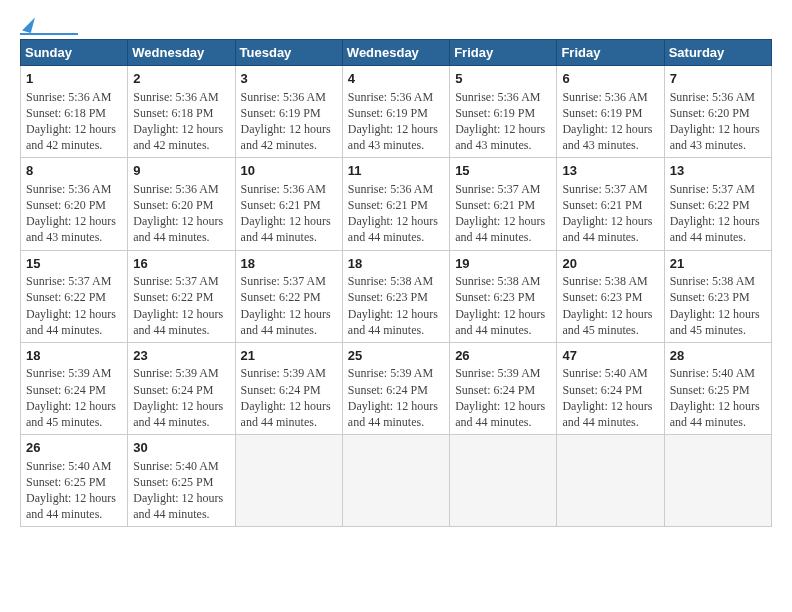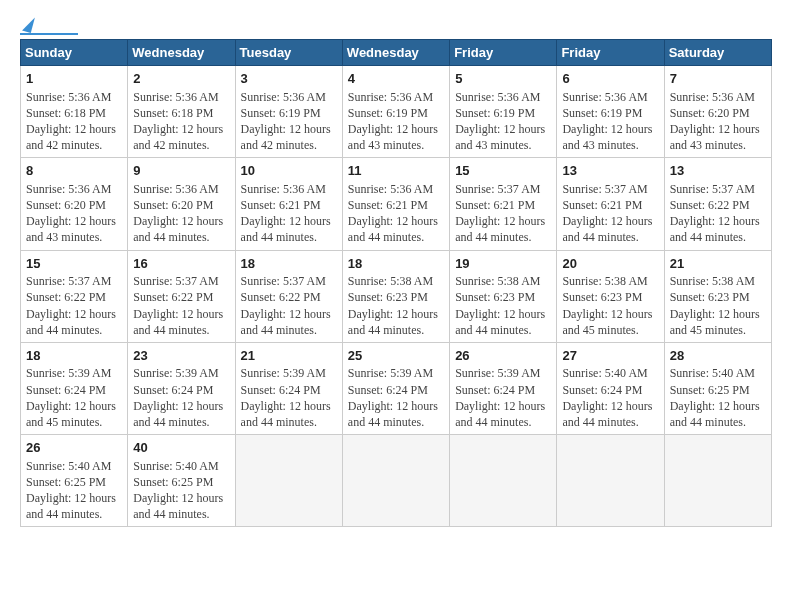--- a/index.html
+++ b/index.html
@@ -140,26 +140,26 @@
           <td><span class="day-num">19</span><span class="day-info">Sunrise: 5:38 AM<br>Sunset: 6:23 PM<br>Daylight: 12 hours and 44 minutes.</span></td>
           <td><span class="day-num">20</span><span class="day-info">Sunrise: 5:38 AM<br>Sunset: 6:23 PM<br>Daylight: 12 hours and 45 minutes.</span></td>
           <td><span class="day-num">21</span><span class="day-info">Sunrise: 5:38 AM<br>Sunset: 6:23 PM<br>Daylight: 12 hours and 45 minutes.</span></td>
         </tr>
         <tr>
           <td><span class="day-num">18</span><span class="day-info">Sunrise: 5:39 AM<br>Sunset: 6:24 PM<br>Daylight: 12 hours and 45 minutes.</span></td>
           <td><span class="day-num">23</span><span class="day-info">Sunrise: 5:39 AM<br>Sunset: 6:24 PM<br>Daylight: 12 hours and 44 minutes.</span></td>
           <td><span class="day-num">21</span><span class="day-info">Sunrise: 5:39 AM<br>Sunset: 6:24 PM<br>Daylight: 12 hours and 44 minutes.</span></td>
           <td><span class="day-num">25</span><span class="day-info">Sunrise: 5:39 AM<br>Sunset: 6:24 PM<br>Daylight: 12 hours and 44 minutes.</span></td>
           <td><span class="day-num">26</span><span class="day-info">Sunrise: 5:39 AM<br>Sunset: 6:24 PM<br>Daylight: 12 hours and 44 minutes.</span></td>
-          <td><span class="day-num">27</span><span class="day-info">Sunrise: 5:40 AM<br>Sunset: 6:24 PM<br>Daylight: 12 hours and 44 minutes.</span></td>
+          <td><span class="day-num">47</span><span class="day-info">Sunrise: 5:40 AM<br>Sunset: 6:24 PM<br>Daylight: 12 hours and 44 minutes.</span></td>
           <td><span class="day-num">28</span><span class="day-info">Sunrise: 5:40 AM<br>Sunset: 6:25 PM<br>Daylight: 12 hours and 44 minutes.</span></td>
         </tr>
         <tr>
           <td><span class="day-num">26</span><span class="day-info">Sunrise: 5:40 AM<br>Sunset: 6:25 PM<br>Daylight: 12 hours and 44 minutes.</span></td>
-          <td><span class="day-num">40</span><span class="day-info">Sunrise: 5:40 AM<br>Sunset: 6:25 PM<br>Daylight: 12 hours and 44 minutes.</span></td>
+          <td><span class="day-num">30</span><span class="day-info">Sunrise: 5:40 AM<br>Sunset: 6:25 PM<br>Daylight: 12 hours and 44 minutes.</span></td>
           <td class="empty"></td>
           <td class="empty"></td>
           <td class="empty"></td>
           <td class="empty"></td>
           <td class="empty"></td>
         </tr>
       </tbody>
   </table>
 </div>
 

